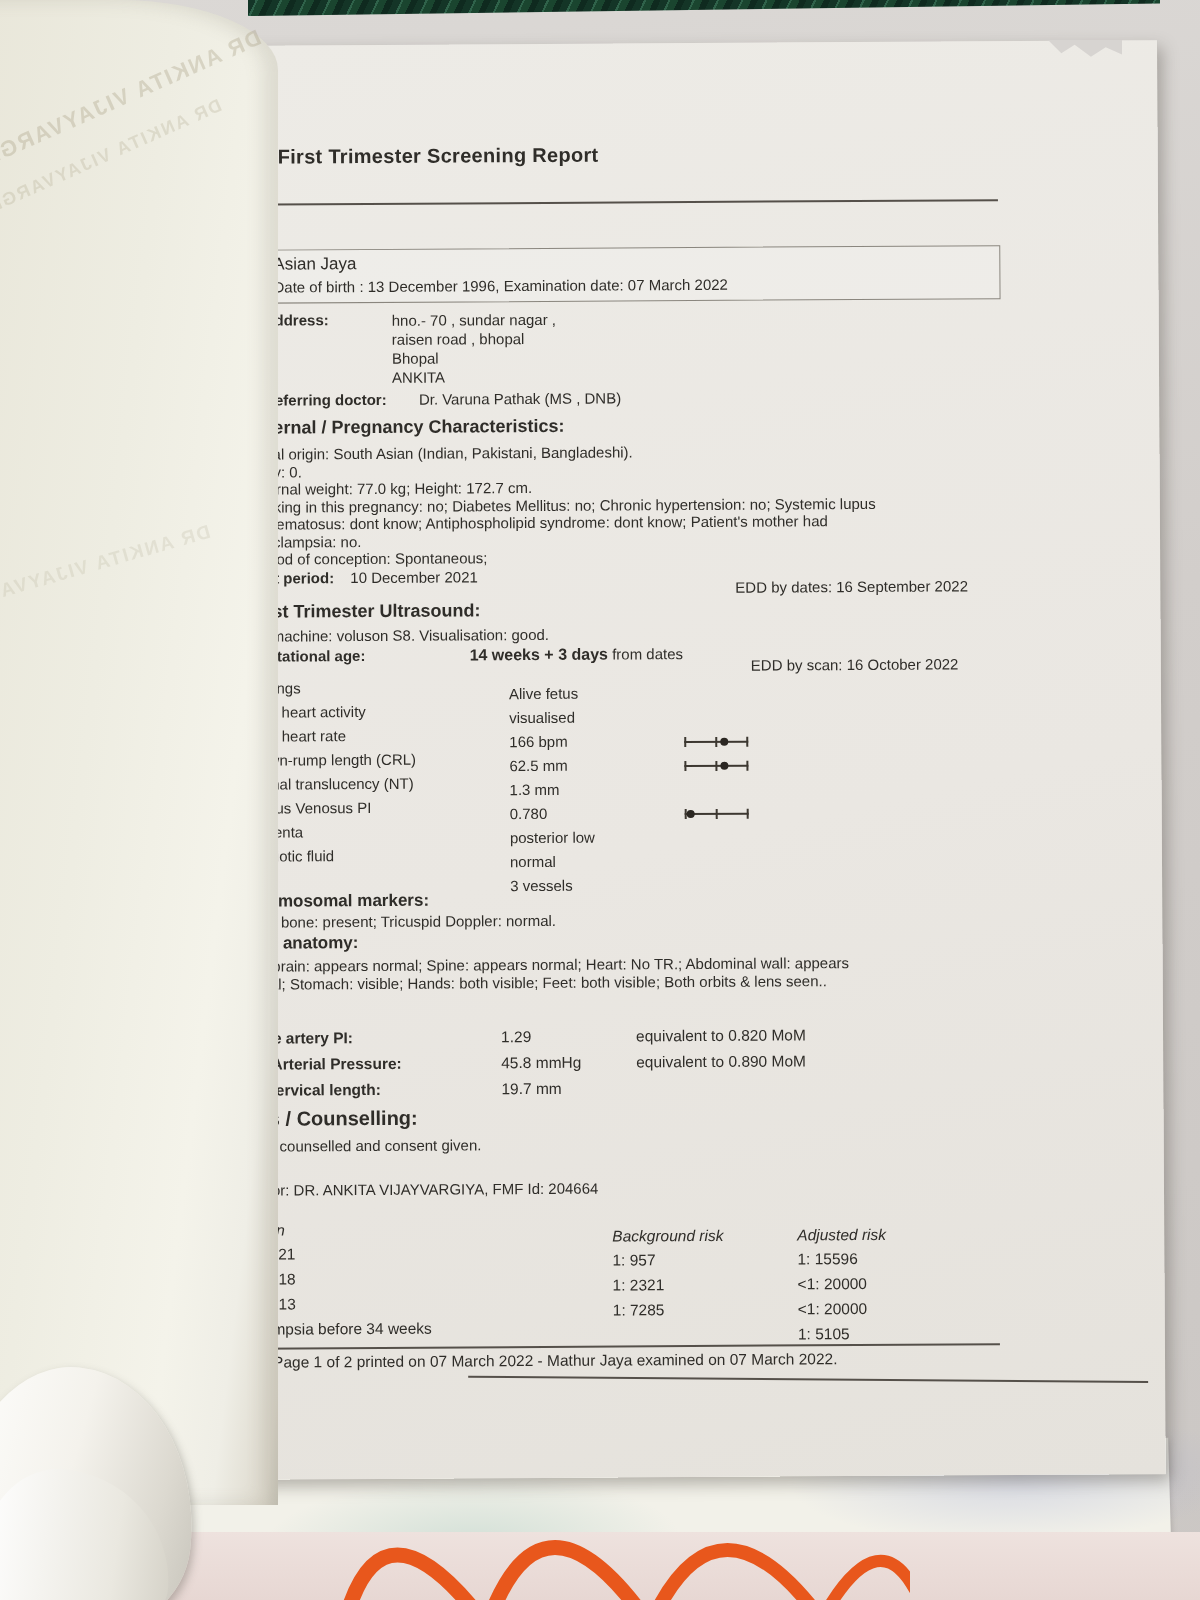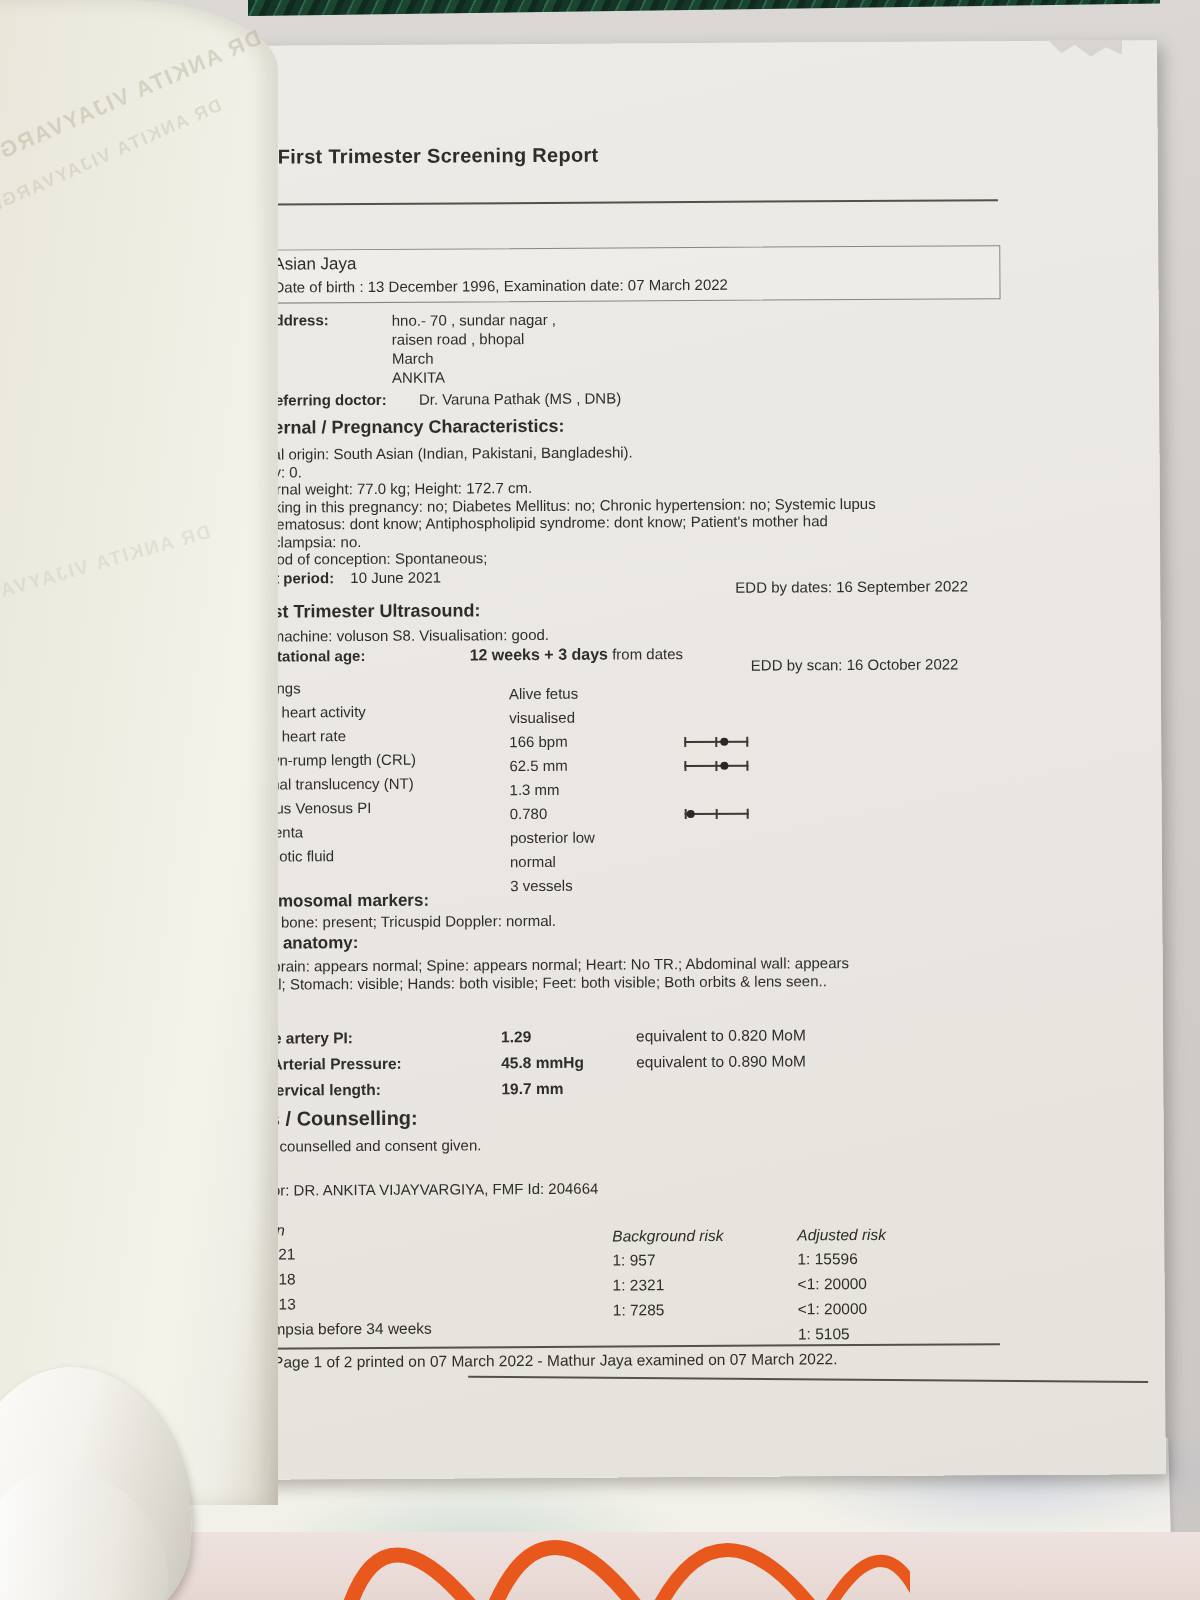--- a/index.html
+++ b/index.html
@@ -79,21 +79,21 @@
   .f-label{width:265px;flex:none;}
   .f-value{width:175px;flex:none;transform:translateY(7px);}
   .range-bar{position:relative;width:64px;height:12px;flex:none;transform:translateY(11px);}
   .rb-line{position:absolute;left:0;right:0;top:5px;height:2px;background:#3d3831;}
   .rb-tick{position:absolute;top:1px;width:2px;height:10px;background:#3d3831;}
   .rb-tick.t0{left:0;} .rb-tick.t1{left:31px;} .rb-tick.t2{right:0;}
   .rb-dot{position:absolute;top:2px;width:8px;height:8px;border-radius:50%;background:#2b2722;margin-left:-4px;}
   
   .m-row{position:absolute;left:17px;width:880px;font-size:15.5px;display:flex;}
   .m-label{width:273px;flex:none;font-weight:bold;}
-  .m-value{width:135px;flex:none;font-weight:bold;}
+  .m-value{width:135px;flex:none;}
   
   .r-row{position:absolute;left:7px;width:900px;font-size:15.5px;display:flex;}
   .r-cond{width:393px;flex:none;}
   .r-bg{width:185px;flex:none;}
   .r-adj{flex:none;}
   .r-head{font-style:italic;}
   .r-row .shift{transform:translateY(8px);}
 </style>
 </head>
 <body>
@@ -117,50 +117,50 @@
 
   <div class="abs title" style="left:72px;top:100px;">First Trimester Screening Report</div>
   <div class="abs rule" style="left:67px;top:158px;width:725px;"></div>
 
   <div class="abs patient-box" style="left:60px;top:204px;width:732px;height:52px;">
     <div class="abs patient-name" style="left:6px;top:4px;">Asian Jaya</div>
     <div class="abs t15" style="left:6px;top:28px;">Date of birth : 13 December 1996,  Examination date: 07 March 2022</div>
   </div>
 
   <div class="abs t15" style="left:57px;top:266px;width:840px;">
-    <span class="lbl-col b" style="width:128px;vertical-align:top;">Address:</span><span class="lbl-col" style="line-height:19px;"><span>hno.- 70  , sundar nagar ,</span><br><span>raisen road , bhopal</span><br><span>March</span><br><span>ANKITA</span></span>
+    <span class="lbl-col b" style="width:128px;vertical-align:top;">Address:</span><span class="lbl-col" style="line-height:19px;"><span>hno.- 70  , sundar nagar ,</span><br><span>raisen road , bhopal</span><br><span>Bhopal</span><br><span>ANKITA</span></span>
   </div>
 
   <div class="abs t15" style="left:57px;top:346px;">
     <span class="b">Referring doctor:</span>
     <span style="margin-left:28px;">Dr. Varuna Pathak (MS , DNB)</span>
   </div>
 
   <div class="abs h-section" style="left:35px;top:372px;"></div>
   <div class="abs h-section" style="left:35px;top:372px;">Maternal / Pregnancy Characteristics:</div>
   <div class="abs t15" style="left:35px;top:400px;width:880px;">
     <span>Racial origin: South Asian (Indian, Pakistani, Bangladeshi).</span><br>
     <span>Parity: 0.</span><br>
     <span>Maternal weight: 77.0 kg;  Height: 172.7 cm.</span><br>
     <span>Smoking in this pregnancy: no;  Diabetes Mellitus: no;  Chronic hypertension: no;  Systemic lupus</span><br>
     <span>erythematosus: dont know;  Antiphospholipid syndrome: dont know;  Patient's mother had</span><br>
     <span>preeclampsia: no.</span><br>
     <span>Method of conception: Spontaneous;</span>
   </div>
   <div class="abs t15" style="left:40px;top:524px;">
     <span class="b">Last period:</span>
-    <span style="margin-left:12px;">10 June 2021</span>
+    <span style="margin-left:12px;">10 December 2021</span>
   </div>
   <div class="abs t15" style="left:527px;top:536px;">EDD by dates:  16 September 2022</div>
 
   <div class="abs h-section" style="left:41px;top:556px;">First Trimester Ultrasound:</div>
   <div class="abs t15" style="left:38px;top:582px;">US machine: voluson S8. Visualisation: good.</div>
   <div class="abs t15" style="left:40px;top:602px;">
     <span class="b">Gestational age:</span>
-    <span class="b" style="margin-left:100px;font-size:16px;">12 weeks + 3 days</span>
+    <span class="b" style="margin-left:100px;font-size:16px;">14 weeks + 3 days</span>
     <span> from dates</span>
   </div>
   <div class="abs t15" style="left:542px;top:614px;">EDD by scan: 16 October 2022</div>
 
   <div class="f-row" style="top:634px;">
     <span class="f-label">Findings</span>
       <span class="f-value">Alive fetus</span>
   </div>
   <div class="f-row" style="top:658px;">
     <span class="f-label">Fetal heart activity</span>

